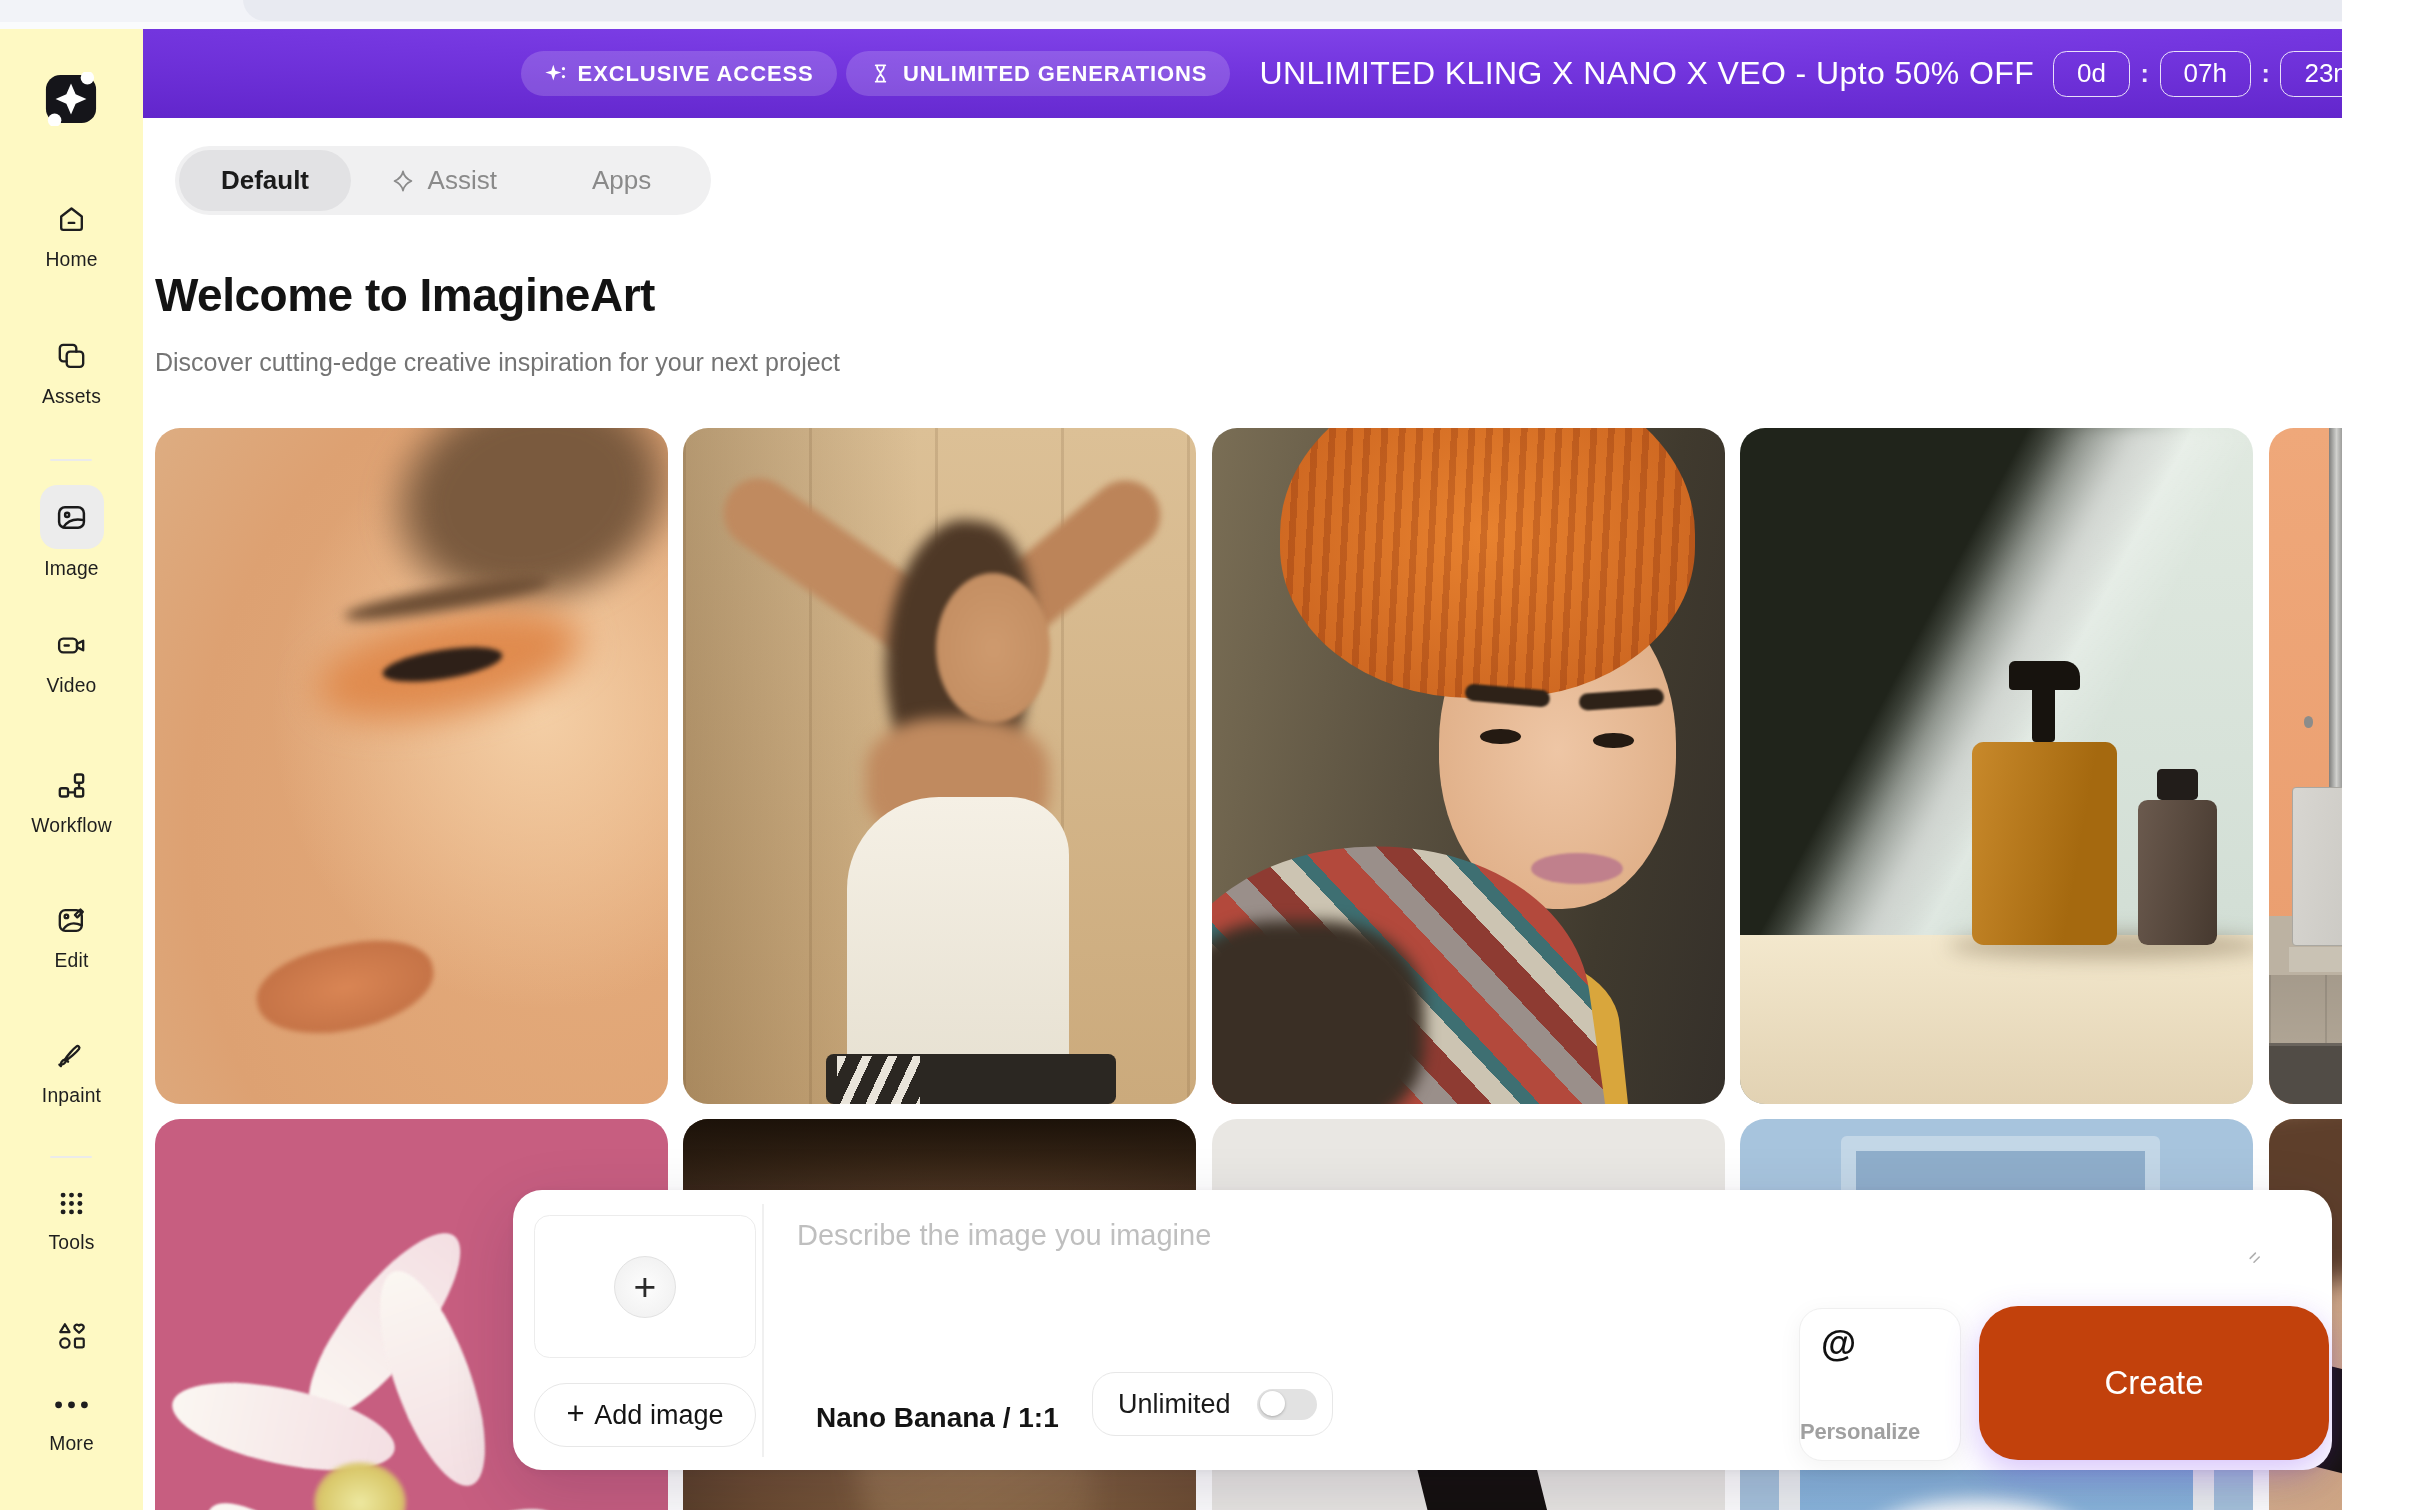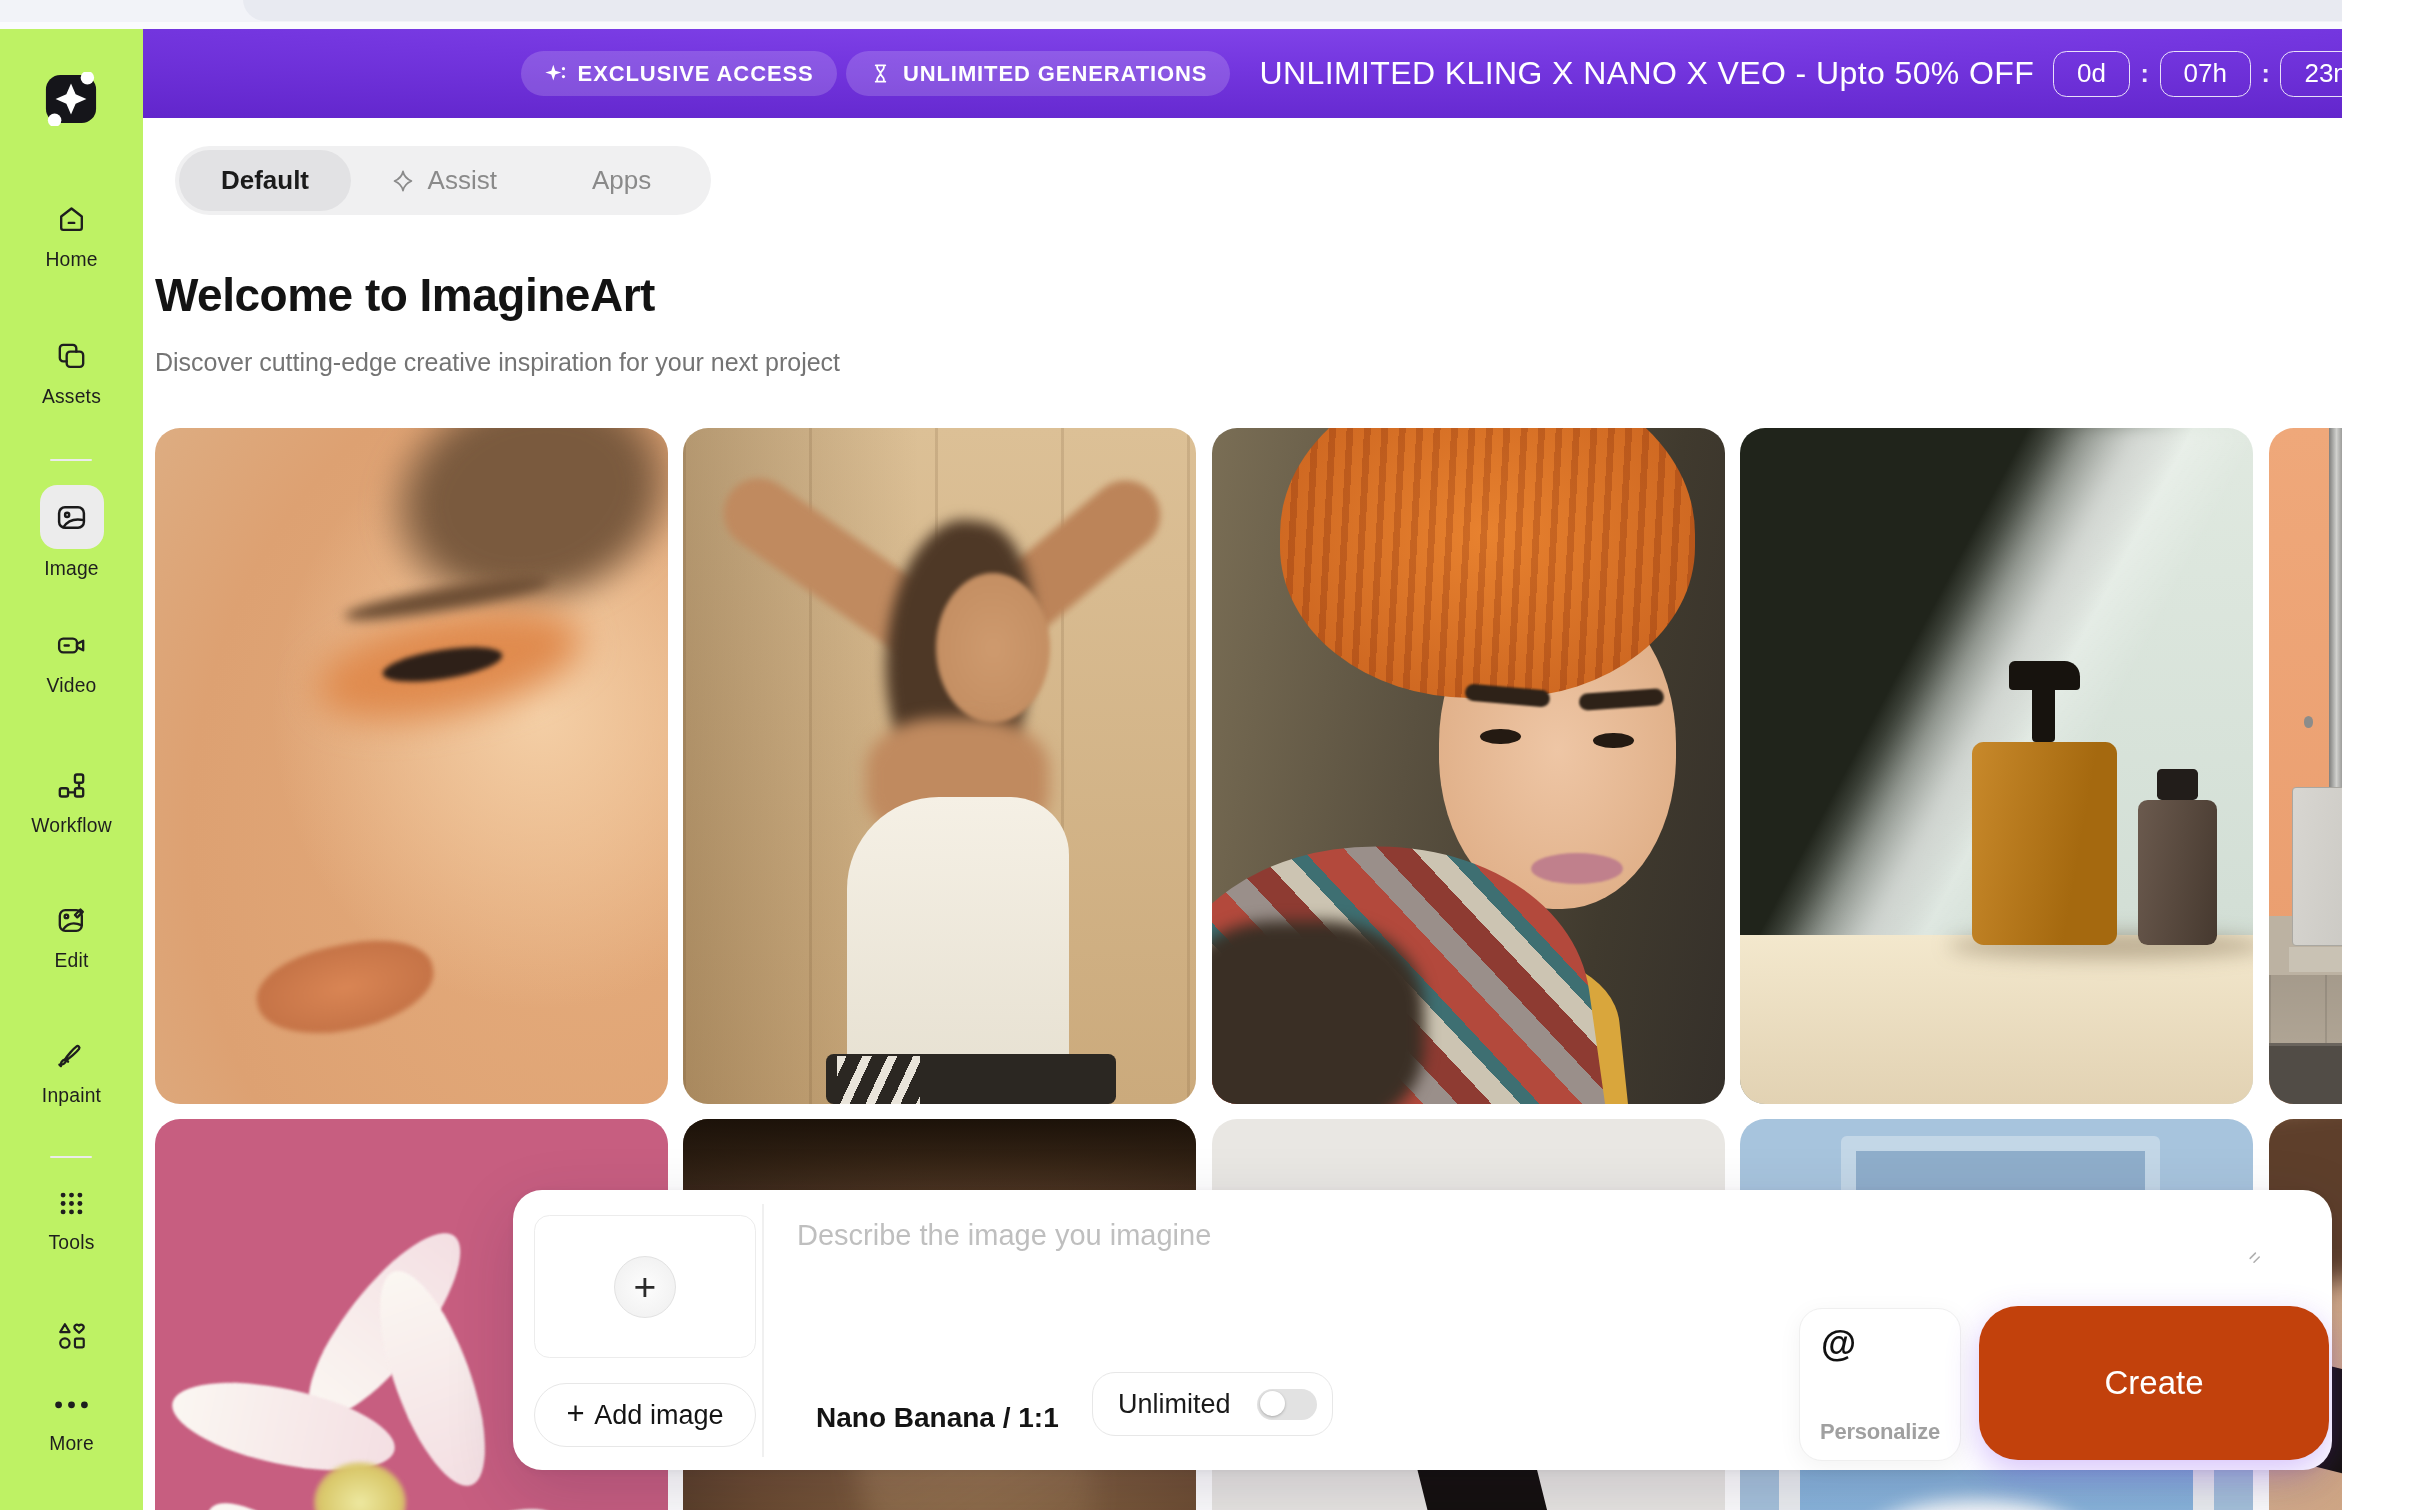--- a/index.html
+++ b/index.html
@@ -21,21 +21,21 @@
     font-size:22px; font-weight:700; letter-spacing:0.9px; }
   .badge-exclusive { margin-left:378px; }
   .badge-unlimited { margin-left:9.7px; }
   .banner-headline { margin-left:29px; font-size:32px; font-weight:400; letter-spacing:0.4px; white-space:nowrap; }
   .timer { margin-left:auto; margin-right:58px; display:flex; align-items:center; gap:10.6px; }
   .timer-box { min-width:75px; height:46px; padding:0 23px; border:1.9px solid rgba(255,255,255,0.85);
     border-radius:13.5px; display:flex; align-items:center; justify-content:center; font-size:26px; font-weight:500; }
   .timer-sep { font-size:25px; font-weight:700; opacity:0.9; }
 
   
-  .sidebar { position:absolute; left:0; top:29px; width:143px; height:1481px; background:#bef264; z-index:6; }
+  .sidebar { position:absolute; left:0; top:29px; width:143px; height:1481px; background:#fef9c3; z-index:6; }
   .logo { position:absolute; left:44px; top:43px; width:54px; height:54px; }
   .nav { position:absolute; left:0; width:143px; display:flex; flex-direction:column; align-items:center; gap:12.6px; cursor:pointer; }
   .nav svg { display:block; }
   .nav .lbl { font-size:19.3px; color:#1E1E1E; letter-spacing:0.2px; }
   .nav-chip { width:64px; height:64px; background:#ECECEC; border-radius:17.4px; display:flex; align-items:center; justify-content:center; }
   .sb-div { position:absolute; left:50px; width:42px; height:1.9px; background:#EBEBEB; border-radius:1px; }
 
   
   .tabs { position:absolute; left:175px; top:146px; height:69px; background:#F0F0F1; border-radius:35px;
     display:flex; align-items:center; padding:0 3.9px; z-index:4; }
@@ -172,21 +172,21 @@
   .model { position:absolute; left:303px; top:199px; height:58px; display:flex; align-items:center;
      font-size:28px; font-weight:700; color:#141414; cursor:pointer; }
   .unlpill { position:absolute; left:579px; top:182px; width:241px; height:64px; border:1.9px solid #E7E7E7; border-radius:23px;
      display:flex; align-items:center; justify-content:space-between; padding:0 15.4px 0 25px; cursor:pointer; }
   .unlpill .ul { font-size:27px; font-weight:500; color:#1A1A1A; }
   .switch { position:relative; width:60px; height:31px; border-radius:15.4px; background:#E2E2E2; }
   .switch .knob { position:absolute; left:2.9px; top:2.9px; width:25px; height:25px; border-radius:50%; background:#fff; box-shadow:0 1px 2.9px rgba(0,0,0,0.25); }
   .persona { position:absolute; left:1286px; top:118px; width:162px; height:153px; background:#fff; border:1.9px solid #EFEFEF;
      border-radius:23px; box-shadow:0 5.8px 23px rgba(0,0,0,0.05); cursor:pointer; }
   .persona .at { position:absolute; left:21px; top:13.5px; font-size:36px; font-weight:600; color:#111; }
-  .persona .plabel { position:absolute; left:0; right:0; bottom:15.4px; text-align:center; font-size:22px; font-weight:700; color:#A0A0A0; letter-spacing:-0.2px; }
+  .persona .plabel { position:absolute; left:0; right:0; bottom:15.4px; text-align:left; font-size:22px; font-weight:700; color:#A0A0A0; letter-spacing:-0.2px; }
   .create-btn { position:absolute; left:1466px; top:116px; width:350px; height:154px; border:none; border-radius:39px; background:#c2410c;
      color:#fff; font-family:"Liberation Sans", sans-serif; font-size:33px; font-weight:500; cursor:pointer;
      display:flex; align-items:center; justify-content:center; box-shadow:0 11.6px 33px rgba(124,59,242,0.30); }
 </style>
 </head>
 <body>
 
 <div class="page">
 
   <div class="chrome">

